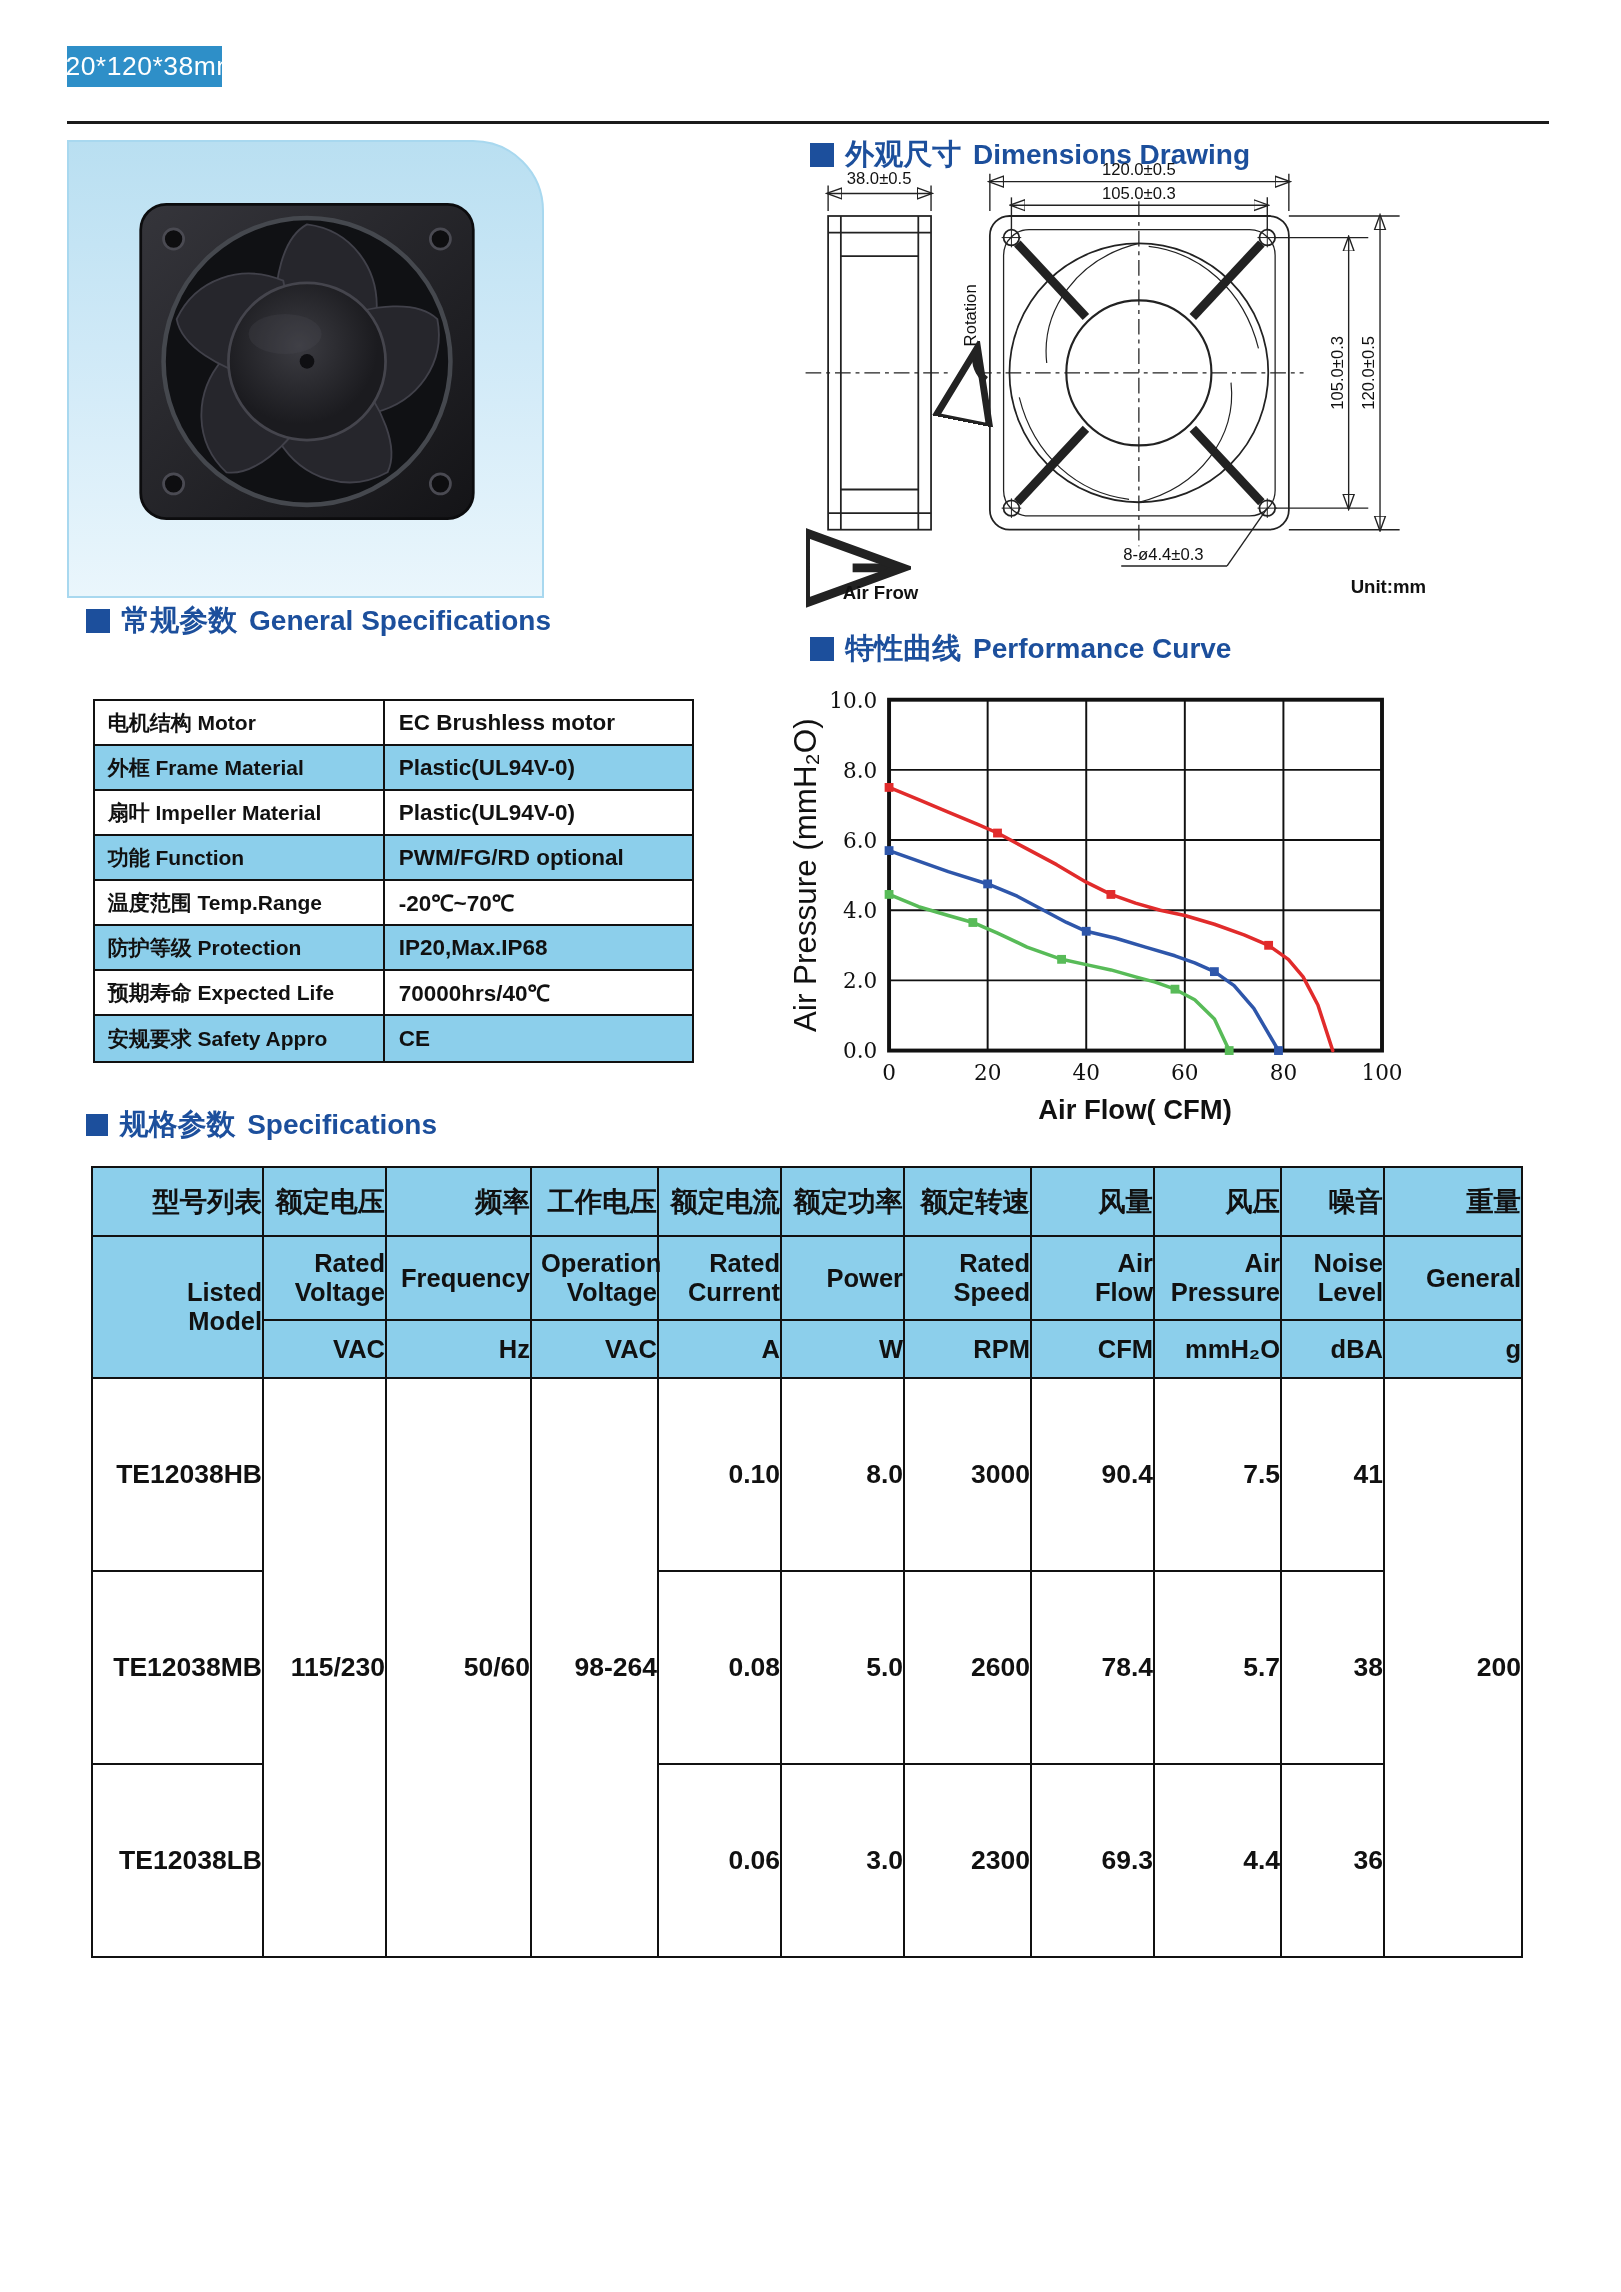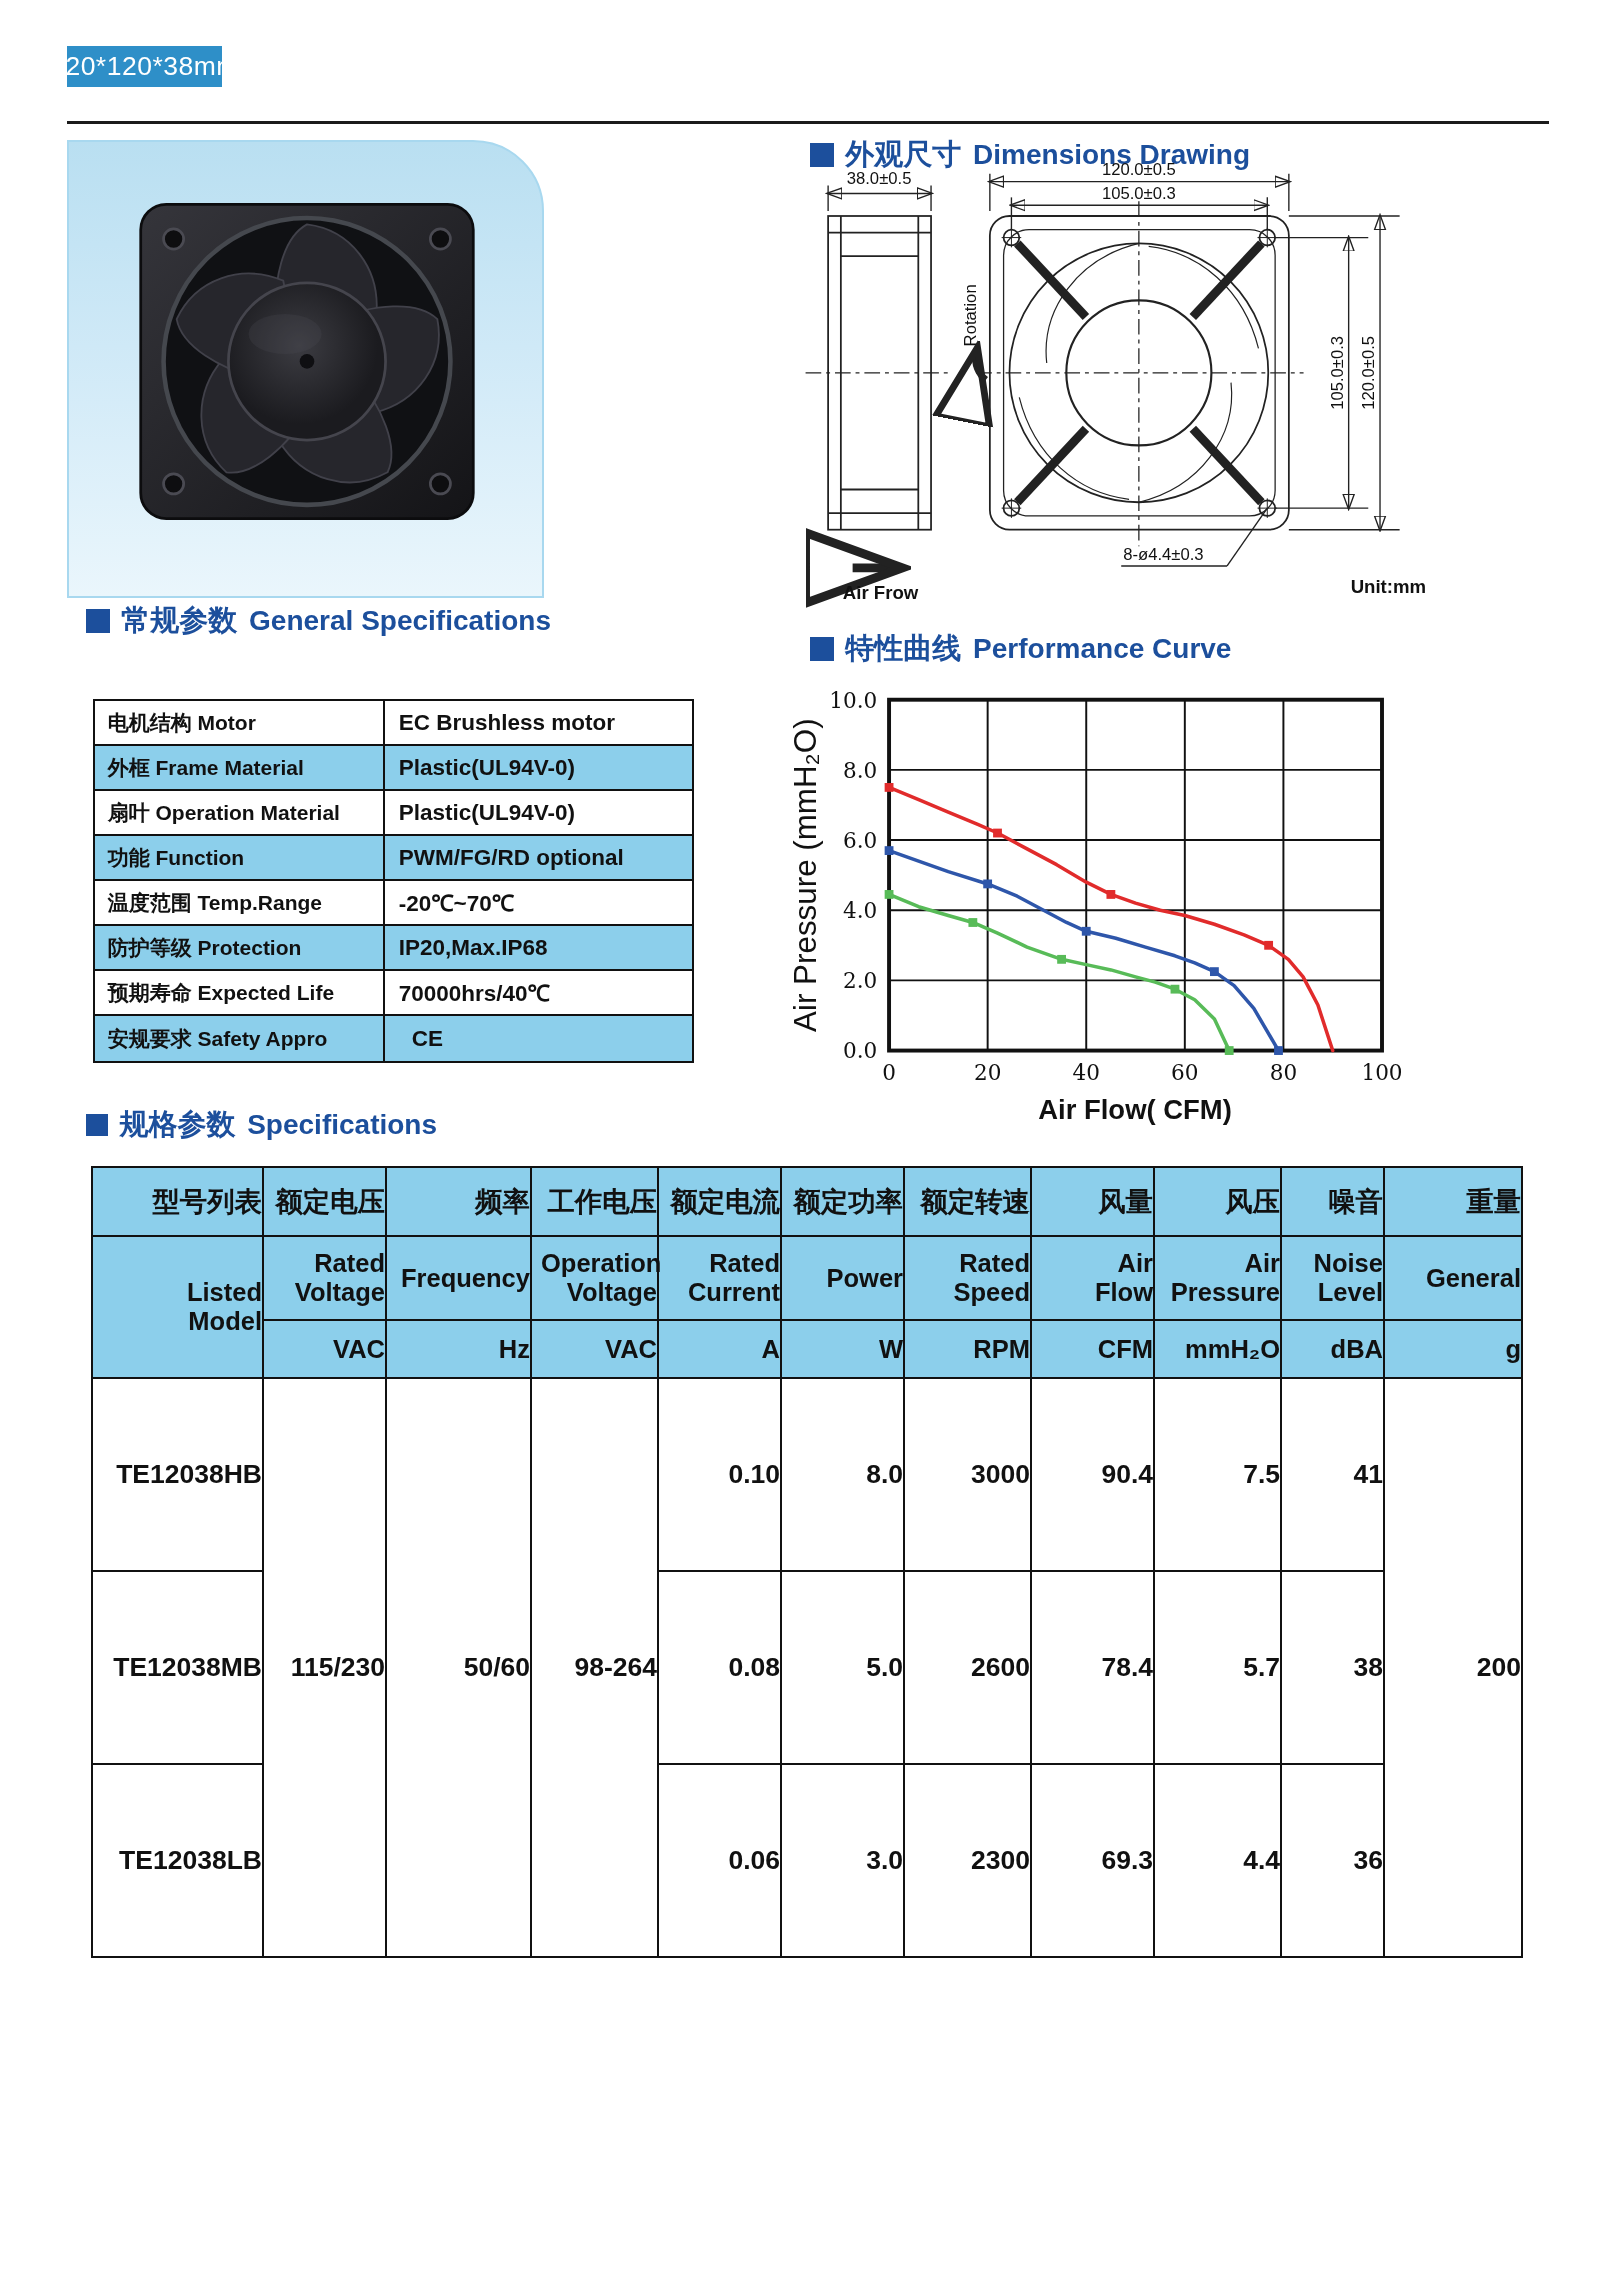--- a/index.html
+++ b/index.html
@@ -22,21 +22,21 @@
 
   
   .sec-head { position:absolute; display:flex; align-items:center; gap:11.8px;
     color:#1c4f9c; font-weight:bold; font-size:28px; white-space:nowrap; }
   .sec-head .bullet { width:23.5px; height:23.5px; background:#1c4f9c; display:inline-block; }
   .sec-head .cn { font-size:29px; }
 
   
   .gspec { position:absolute; left:93px; top:699px; width:601px; border:2.9px solid #111; }
   .gspec .row { display:flex; height:45px; border-bottom:2px solid #111; }
-  .gspec .row:last-child { border-bottom:none;gap:13px; }
+  .gspec .row:last-child { border-bottom:none; }
   .gspec .row.blue { background:#8ccfeb; }
   .gspec .lbl { width:290px; border-right:2px solid #111; display:flex; align-items:center;
     padding-left:12.7px; font-size:21px; font-weight:bold; }
   .gspec .val { flex:1; display:flex; align-items:center; padding-left:13.7px;
     font-size:22.5px; font-weight:bold; }
 
   
   .chart { position:absolute; left:549px; top:676px; }
   .chart text.tick { font-family:"DejaVu Serif", serif; font-size:22px; fill:#111; }
   .chart .ylab { font-family:"Liberation Sans", sans-serif; font-size:32px; fill:#111; }
@@ -216,21 +216,21 @@
   <div class="gspec">
     <div class="row">
       <div class="lbl">电机结构 Motor</div>
       <div class="val">EC  Brushless motor</div>
     </div>
     <div class="row blue">
       <div class="lbl">外框 Frame Material</div>
       <div class="val">Plastic(UL94V-0)</div>
     </div>
     <div class="row">
-      <div class="lbl">扇叶 Operation Material</div>
+      <div class="lbl">扇叶 Impeller Material</div>
       <div class="val">Plastic(UL94V-0)</div>
     </div>
     <div class="row blue">
       <div class="lbl">功能 Function</div>
       <div class="val">PWM/FG/RD optional</div>
     </div>
     <div class="row">
       <div class="lbl">温度范围 Temp.Range</div>
       <div class="val">-20℃~70℃</div>
     </div>

